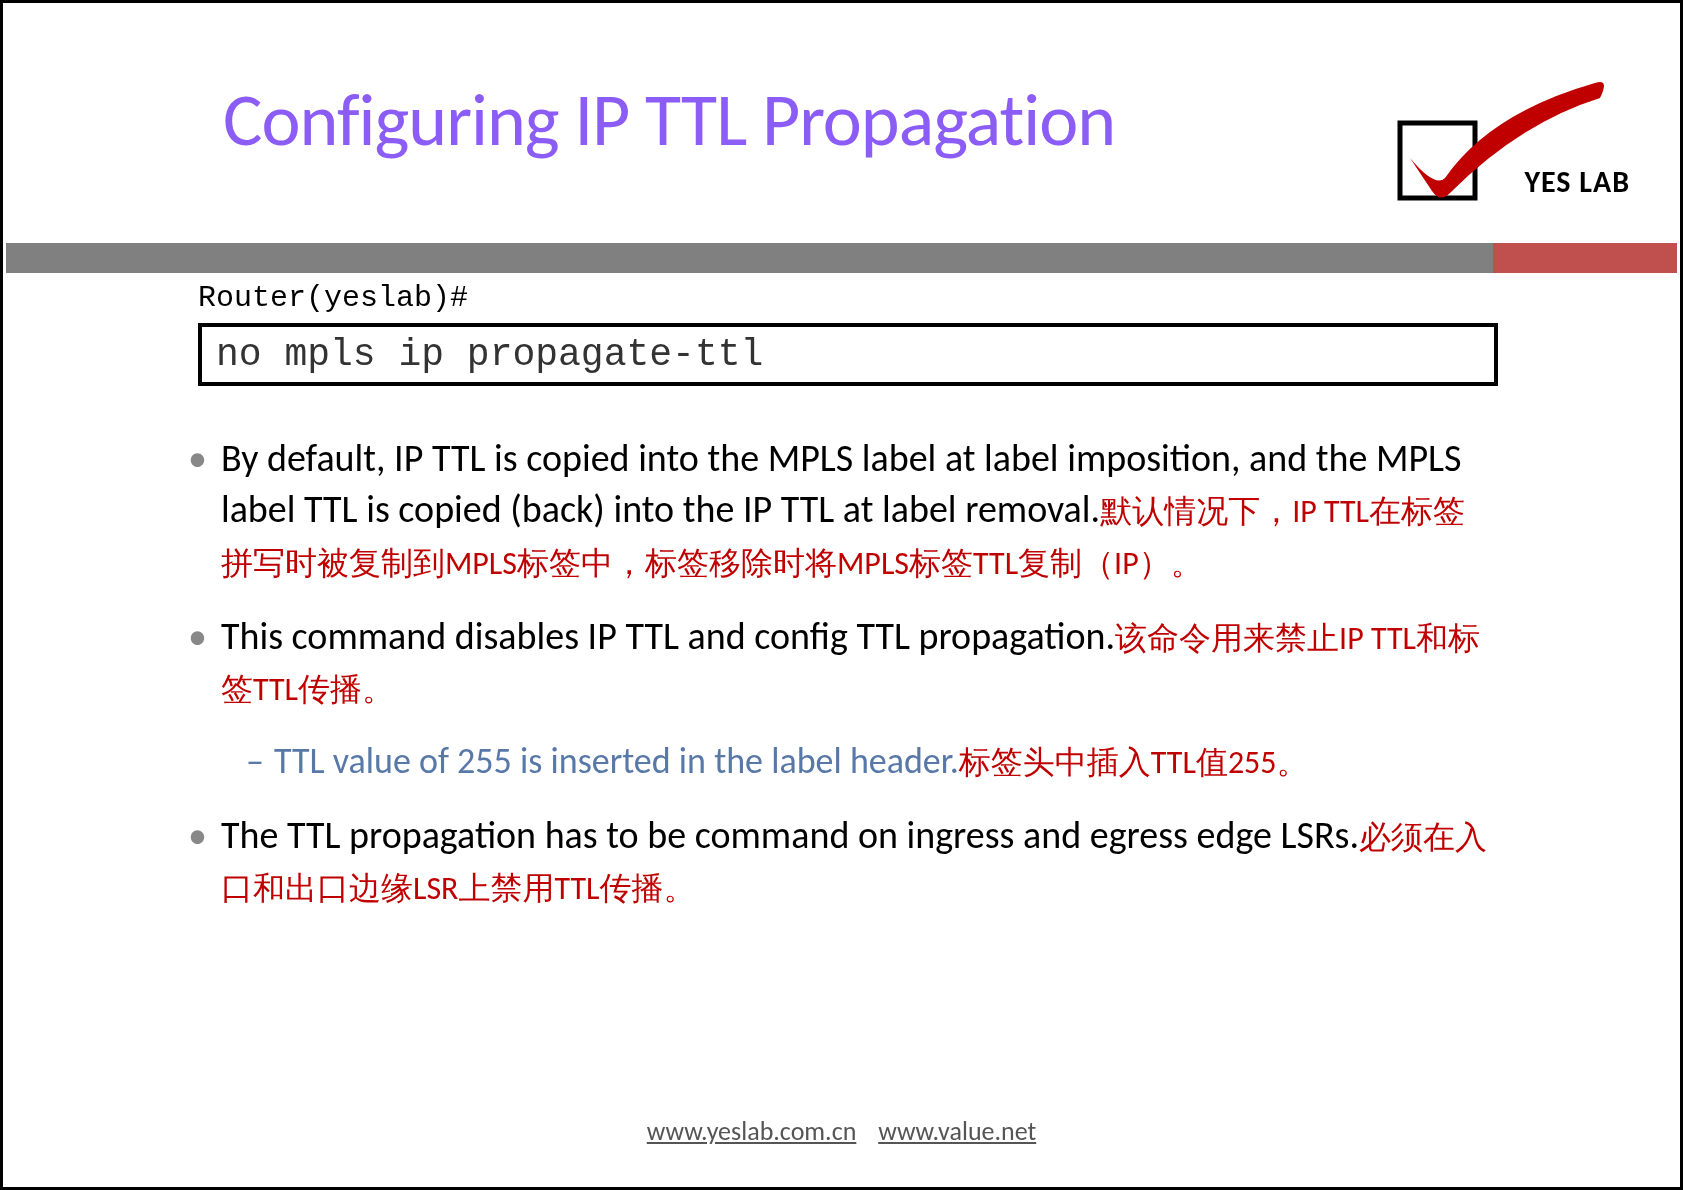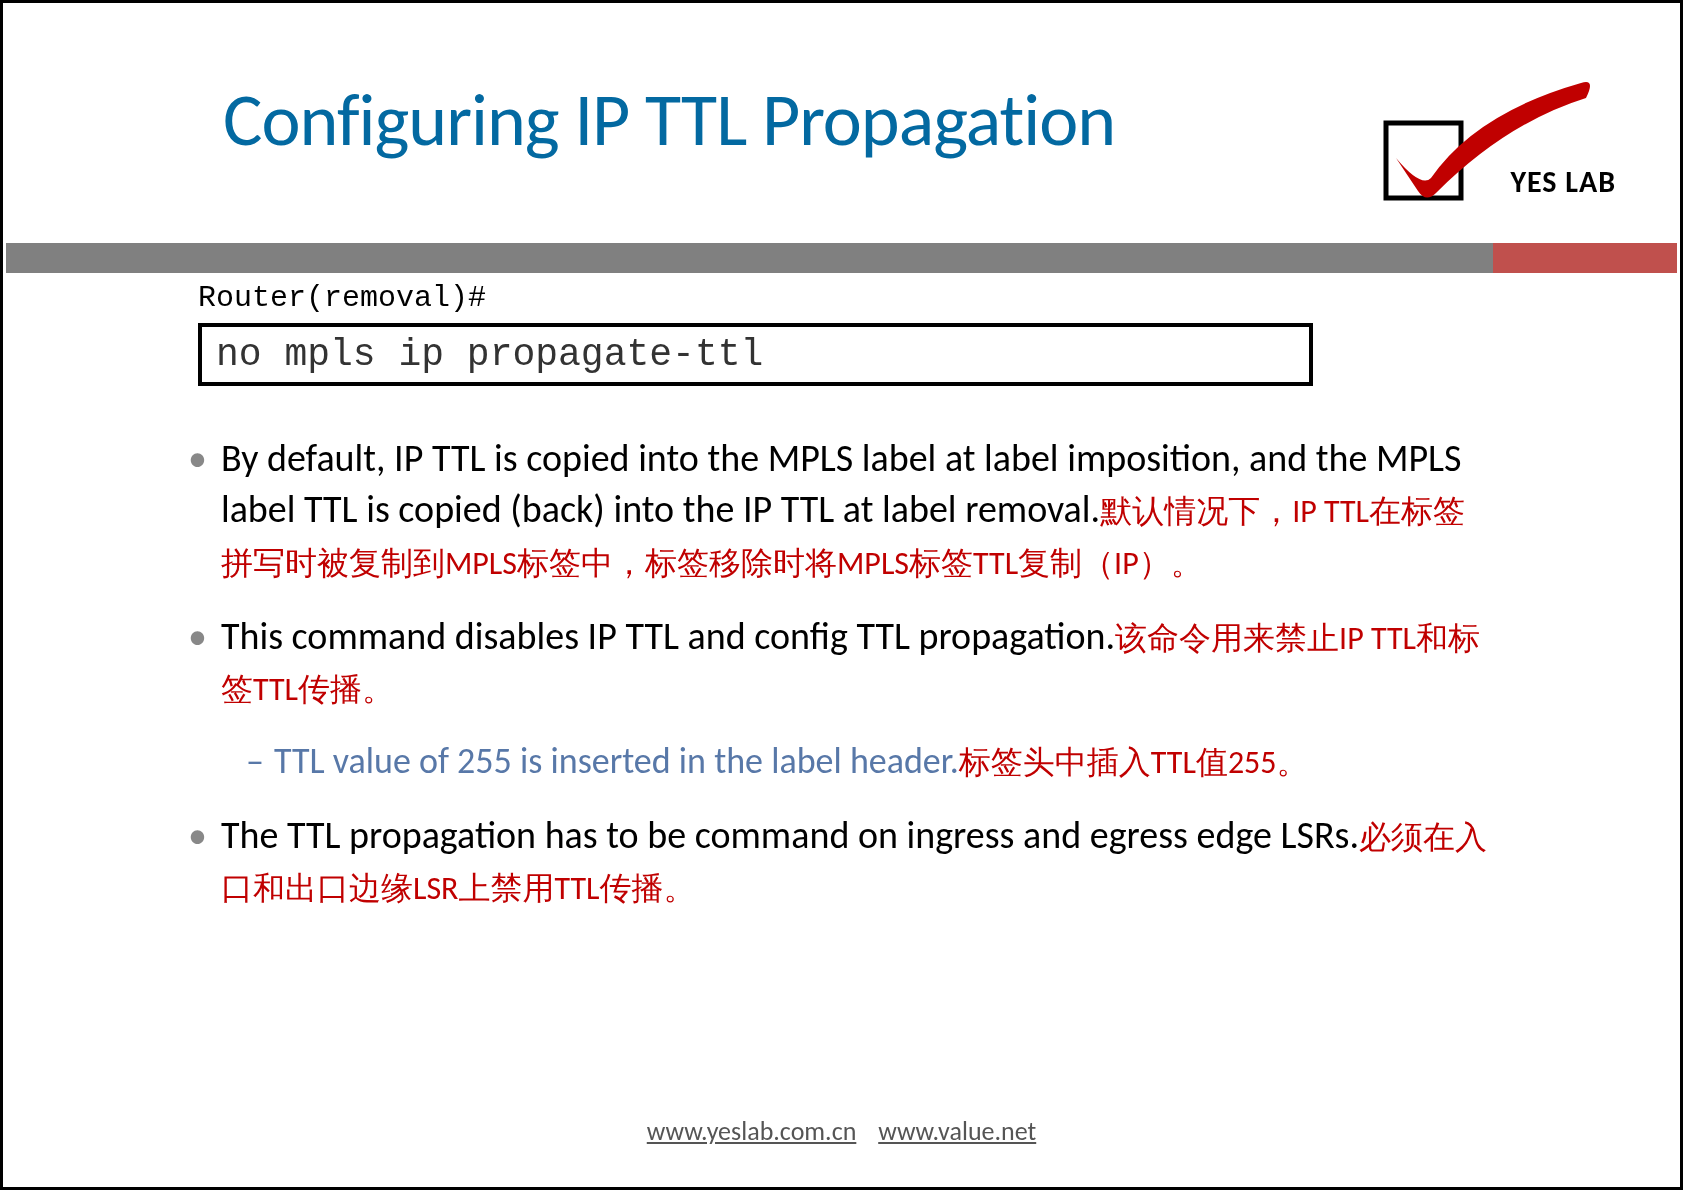--- a/index.html
+++ b/index.html
@@ -18,28 +18,28 @@
     .slide {
       width: 1683px;
       height: 1190px;
       border: 3px solid #000;
       position: relative;
       background: #fff;
     }
     .title {
       font-size: 74px;
       font-weight: 400;
-      color: #0369a1;
+      color: #8b5cf6;
       padding: 72px 0 0 220px;
       letter-spacing: -1px;
     }
     .logo-area {
       position: absolute;
       top: 60px;
-      right: 64px;
+      right: 50px;
       width: 240px;
       height: 150px;
     }
     .logo-text {
       position: absolute;
       right: 0;
       top: 100px;
       font-weight: bold;
       font-size: 30px;
       color: #000;
@@ -66,21 +66,21 @@
       top: 278px;
       left: 195px;
       font-family: 'Courier New', monospace;
       font-size: 30px;
       color: #000;
     }
     .command-box {
       position: absolute;
       top: 320px;
       left: 195px;
-      width: 1115px;
+      width: 1300px;
       border: 4px solid #000;
       padding: 6px 14px;
       font-family: 'Courier New', monospace;
       font-size: 38px;
       color: #333;
     }
     .content {
       position: absolute;
       top: 430px;
       left: 185px;
@@ -146,21 +146,21 @@
     <svg width="240" height="150" viewBox="0 0 240 150">
       <rect x="10" y="60" width="75" height="75" fill="none" stroke="#000" stroke-width="5"></rect>
       <path d="M 20 95 Q 45 125 55 115 Q 100 50 205 20 Q 220 15 210 35 Q 130 60 60 130 Q 50 140 42 128 Q 30 110 20 95 Z" fill="#c00000"></path>
     </svg>
     <div class="logo-text">YES LAB</div>
   </div>
 
   <div class="gray-bar"></div>
   <div class="orange-bar"></div>
 
-  <div class="prompt">Router(removal)#</div>
+  <div class="prompt">Router(yeslab)#</div>
   <div class="command-box">no mpls ip propagate-ttl</div>
 
   <div class="content">
 
     <div class="bullet-item">
       <span class="bullet-marker">•</span>
       <span class="bullet-text">
         <span>By default, IP TTL is copied into the MPLS label at label imposition, and the MPLS label TTL is copied (back) into the IP TTL at label removal.</span><span class="red-text">默认情况下，IP TTL在标签拼写时被复制到MPLS标签中，标签移除时将MPLS标签TTL复制（IP）。</span>
       </span>
     </div>

